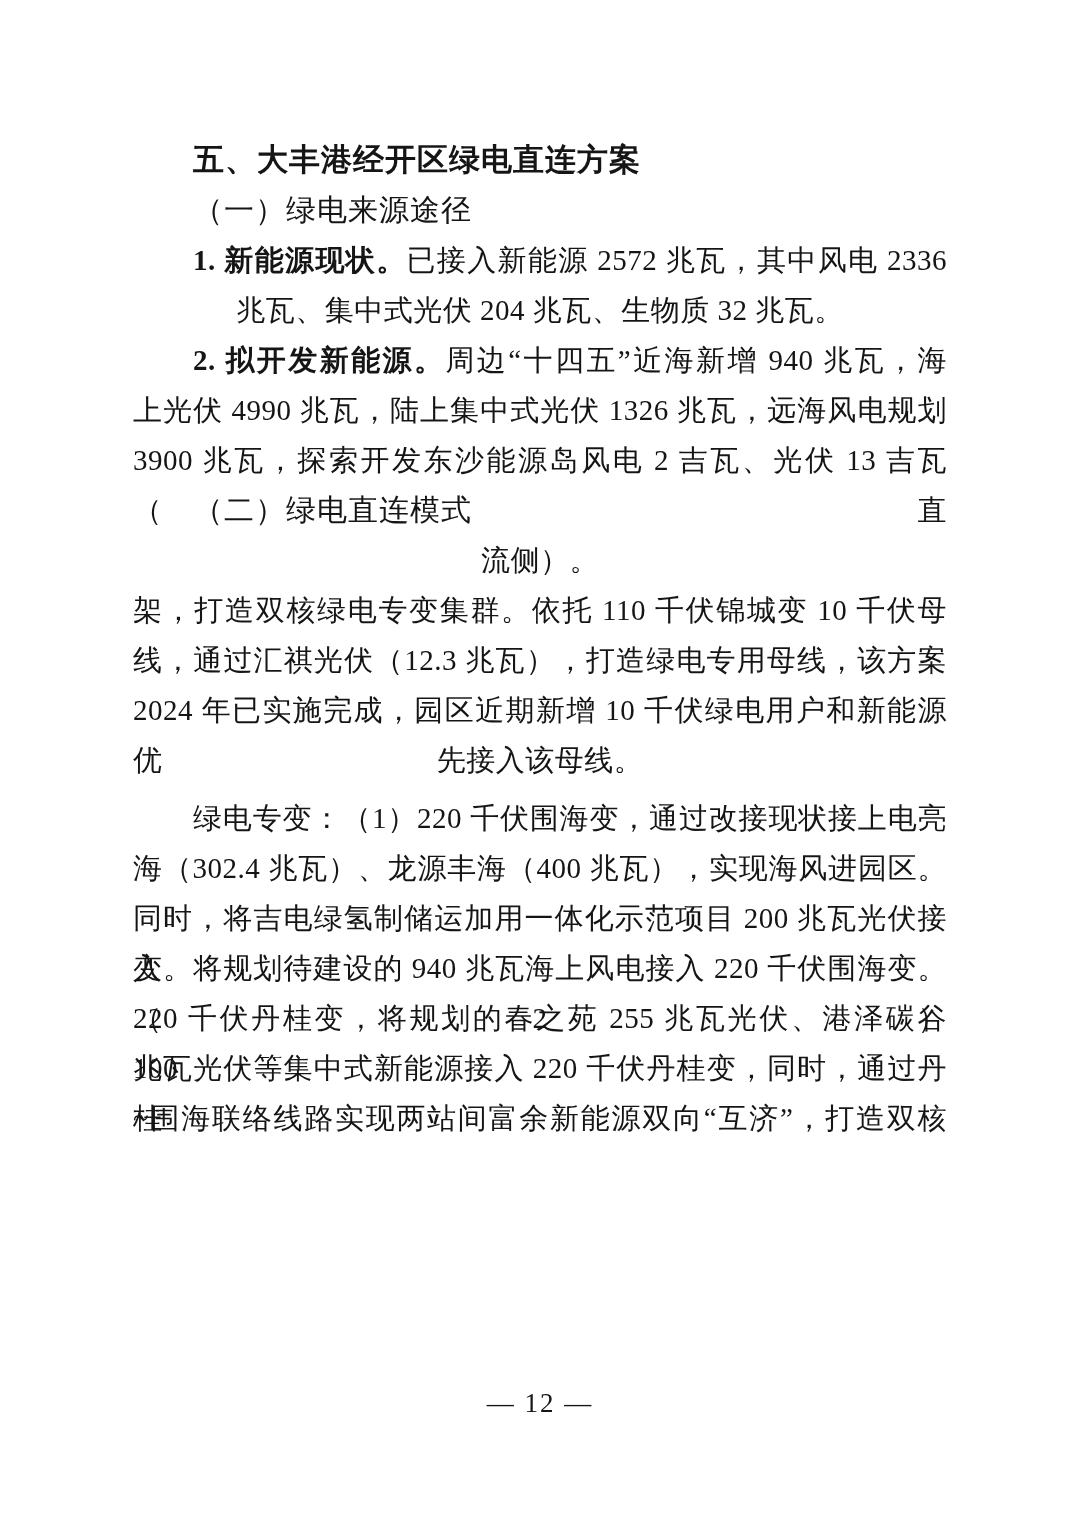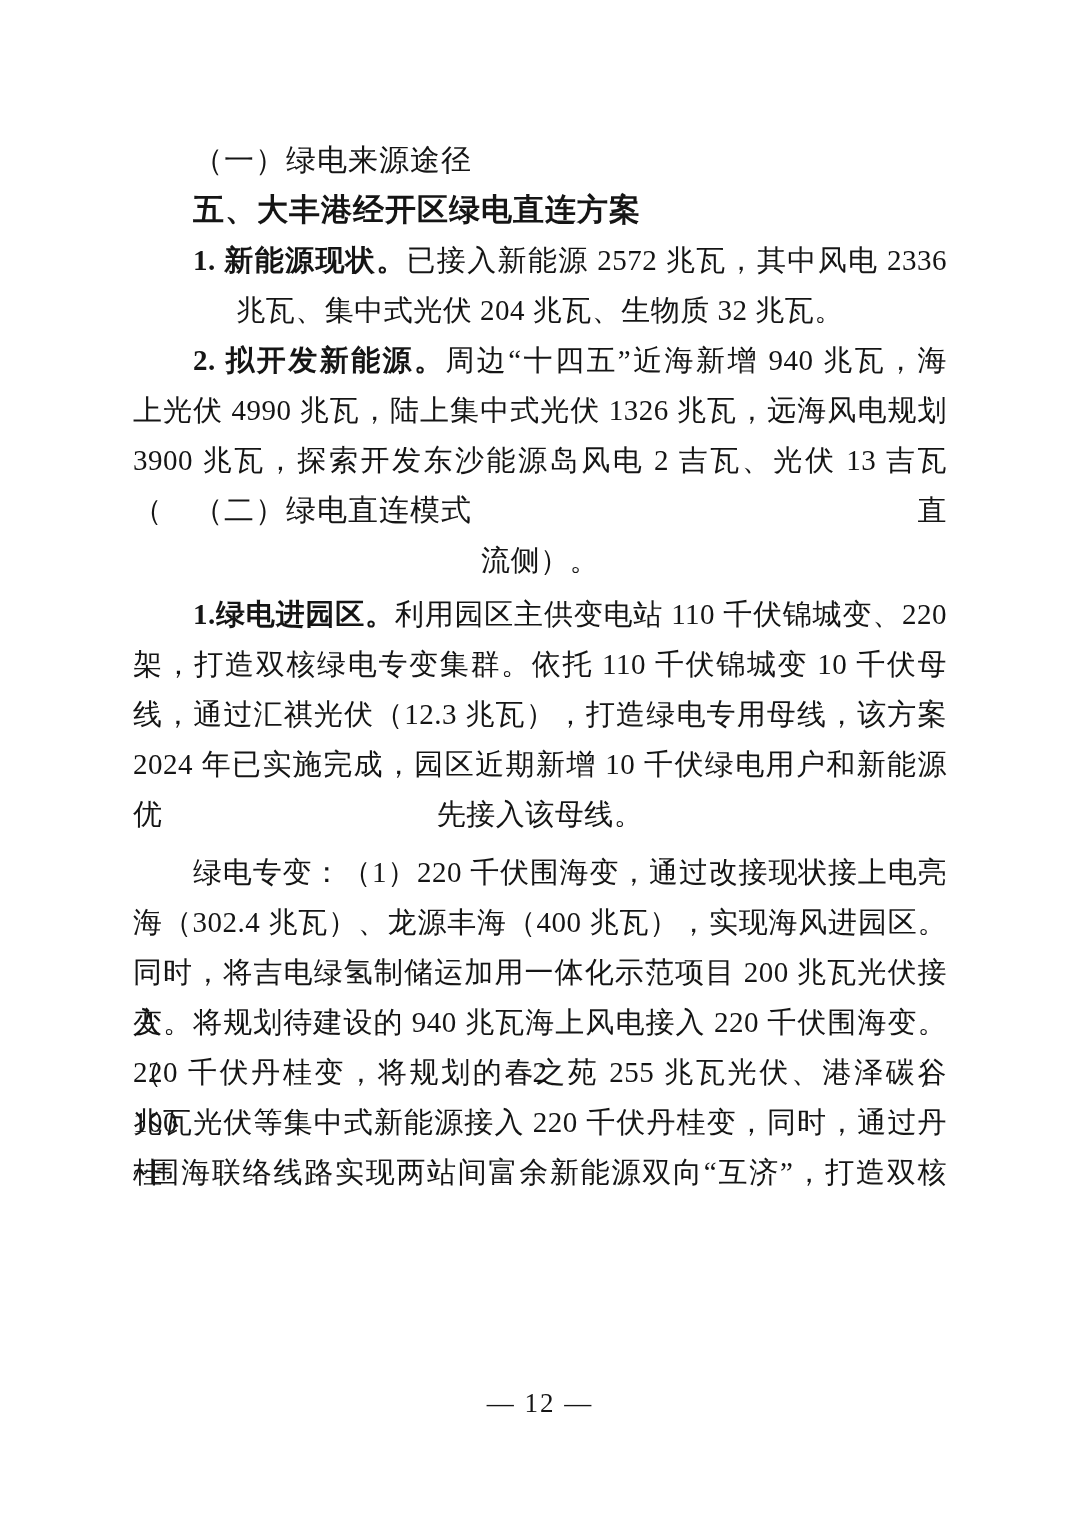--- a/index.html
+++ b/index.html
@@ -66,35 +66,34 @@
     font-size: 27px;
     letter-spacing: 2px;
   }
 </style>
 </head>
 <body>
 
 <div class="page">
   <div class="content">
 
+    <div class="line heading indent">五、大丰港经开区绿电直连方案</div>
+
     <div class="line subheading indent">（一）绿电来源途径</div>
-
-    <div class="line heading indent">五、大丰港经开区绿电直连方案</div>
 
     <div class="line j indent"><span class="lead">1. 新能源现状。</span><span>已接入新能源 2572 兆瓦，其中风电 2336</span></div>
     <div class="line last">兆瓦、集中式光伏 204 兆瓦、生物质 32 兆瓦。</div>
 
     <div class="line j indent"><span class="lead">2. 拟开发新能源。</span><span>周边“十四五”近海新增 940 兆瓦，海</span></div>
     <div class="line j">上光伏 4990 兆瓦，陆上集中式光伏 1326 兆瓦，远海风电规划</div>
     <div class="line j">3900 兆瓦，探索开发东沙能源岛风电 2 吉瓦、光伏 13 吉瓦（直</div>
     <div class="line subheading indent">（二）绿电直连模式</div>
 
     <div class="line last">流侧）。</div>
 
-    <div class="line j indent gap-sm"><span class="lead">1.绿电进园区。</span><span>利用园区主供变电站 110 千伏锦城变、220</span></div>
     <div class="line j">架，打造双核绿电专变集群。依托 110 千伏锦城变 10 千伏母</div>
     <div class="line j">线，通过汇祺光伏（12.3 兆瓦），打造绿电专用母线，该方案</div>
     <div class="line j">2024 年已实施完成，园区近期新增 10 千伏绿电用户和新能源优</div>
     <div class="line last">先接入该母线。</div>
 
     <div class="line j indent gap-md">绿电专变：（1）220 千伏围海变，通过改接现状接上电亮</div>
     <div class="line j">海（302.4 兆瓦）、龙源丰海（400 兆瓦），实现海风进园区。</div>
     <div class="line j">同时，将吉电绿氢制储运加用一体化示范项目 200 兆瓦光伏接入</div>
     <div class="line j">变。将规划待建设的 940 兆瓦海上风电接入 220 千伏围海变。（2）</div>
     <div class="line j">220 千伏丹桂变，将规划的春之苑 255 兆瓦光伏、港泽碳谷 100</div>

